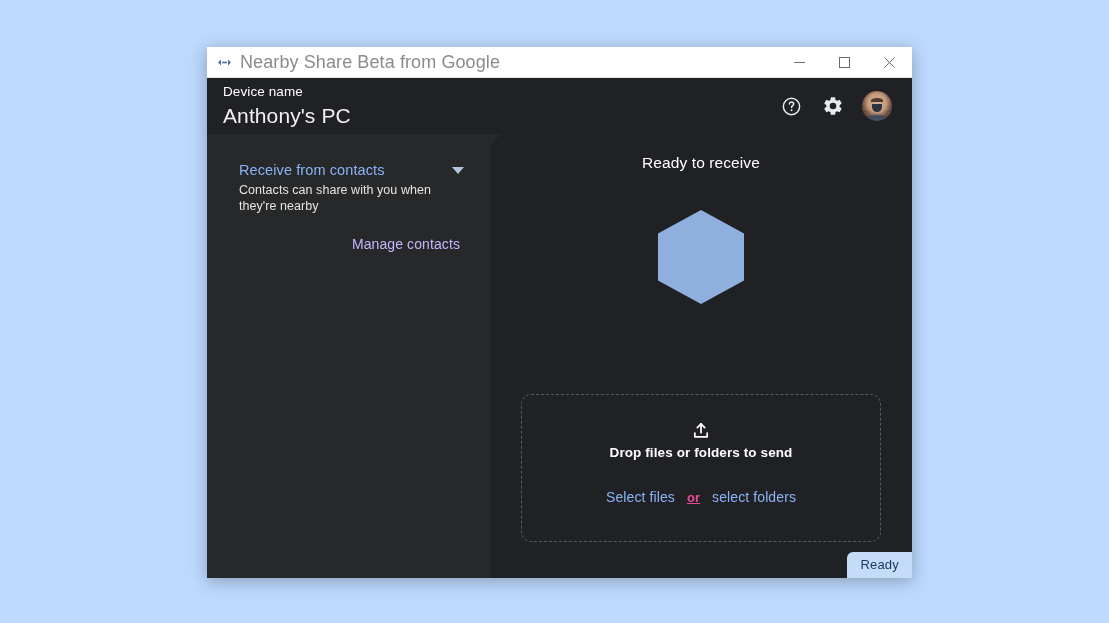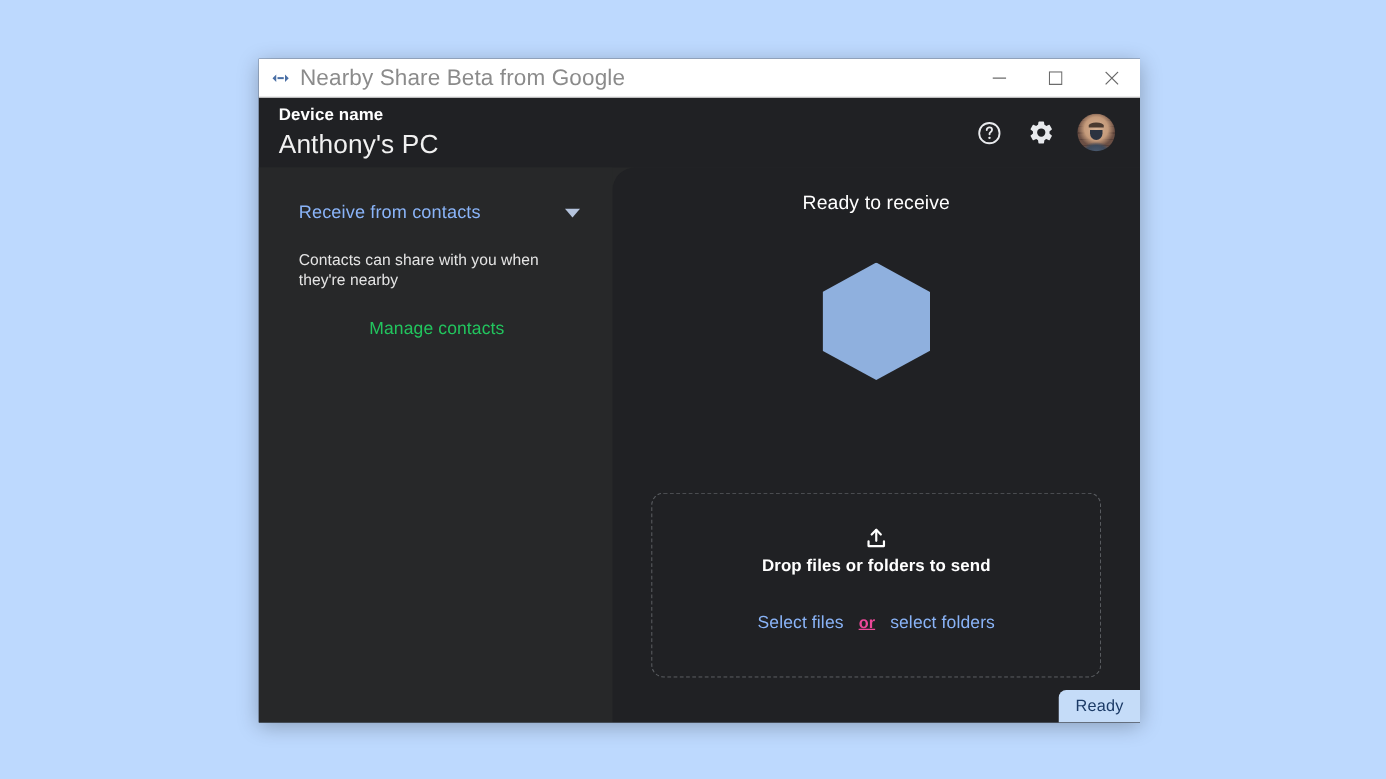--- a/index.html
+++ b/index.html
@@ -73,21 +73,21 @@
   .header {
     height: 56px;
     display: flex;
     align-items: center;
     padding: 0 20px 0 16px;
     background: #202124;
   }
   .device-block { flex: 1 1 auto; padding-left: 0px; }
   .device-label {
     font-size: 13.5px;
-    font-weight: bold;
+    font-weight: normal;
     color: #ffffff;
     line-height: 18px;
     letter-spacing: 0.1px;
   }
   .device-name {
     font-size: 21px;
     color: #f1f1f1;
     line-height: 27px;
     letter-spacing: 0.1px;
     margin-top: 1px;
@@ -179,32 +179,32 @@
   .caret {
     width: 0;
     height: 0;
     border-left: 6px solid transparent;
     border-right: 6px solid transparent;
     border-top: 7px solid #b5c4dd;
     margin-right: 6px;
     flex: 0 0 auto;
   }
   .mode-desc {
-    margin-top: 22px;
+    margin-top: 4px;
     font-size: 12.5px;
     color: #e4e4e4;
     line-height: 16px;
     max-width: 196px;
     letter-spacing: 0.05px;
   }
   .manage-link {
     margin-top: 22px;
-    text-align: center;
+    text-align: right;
     font-size: 14px;
-    color: #22c55e;
+    color: #c4b5fd;
     cursor: pointer;
     letter-spacing: 0.1px;
     padding-right: 10px;
   }
 
   
   .ready-title {
     text-align: center;
     font-size: 15.5px;
     font-weight: normal;

